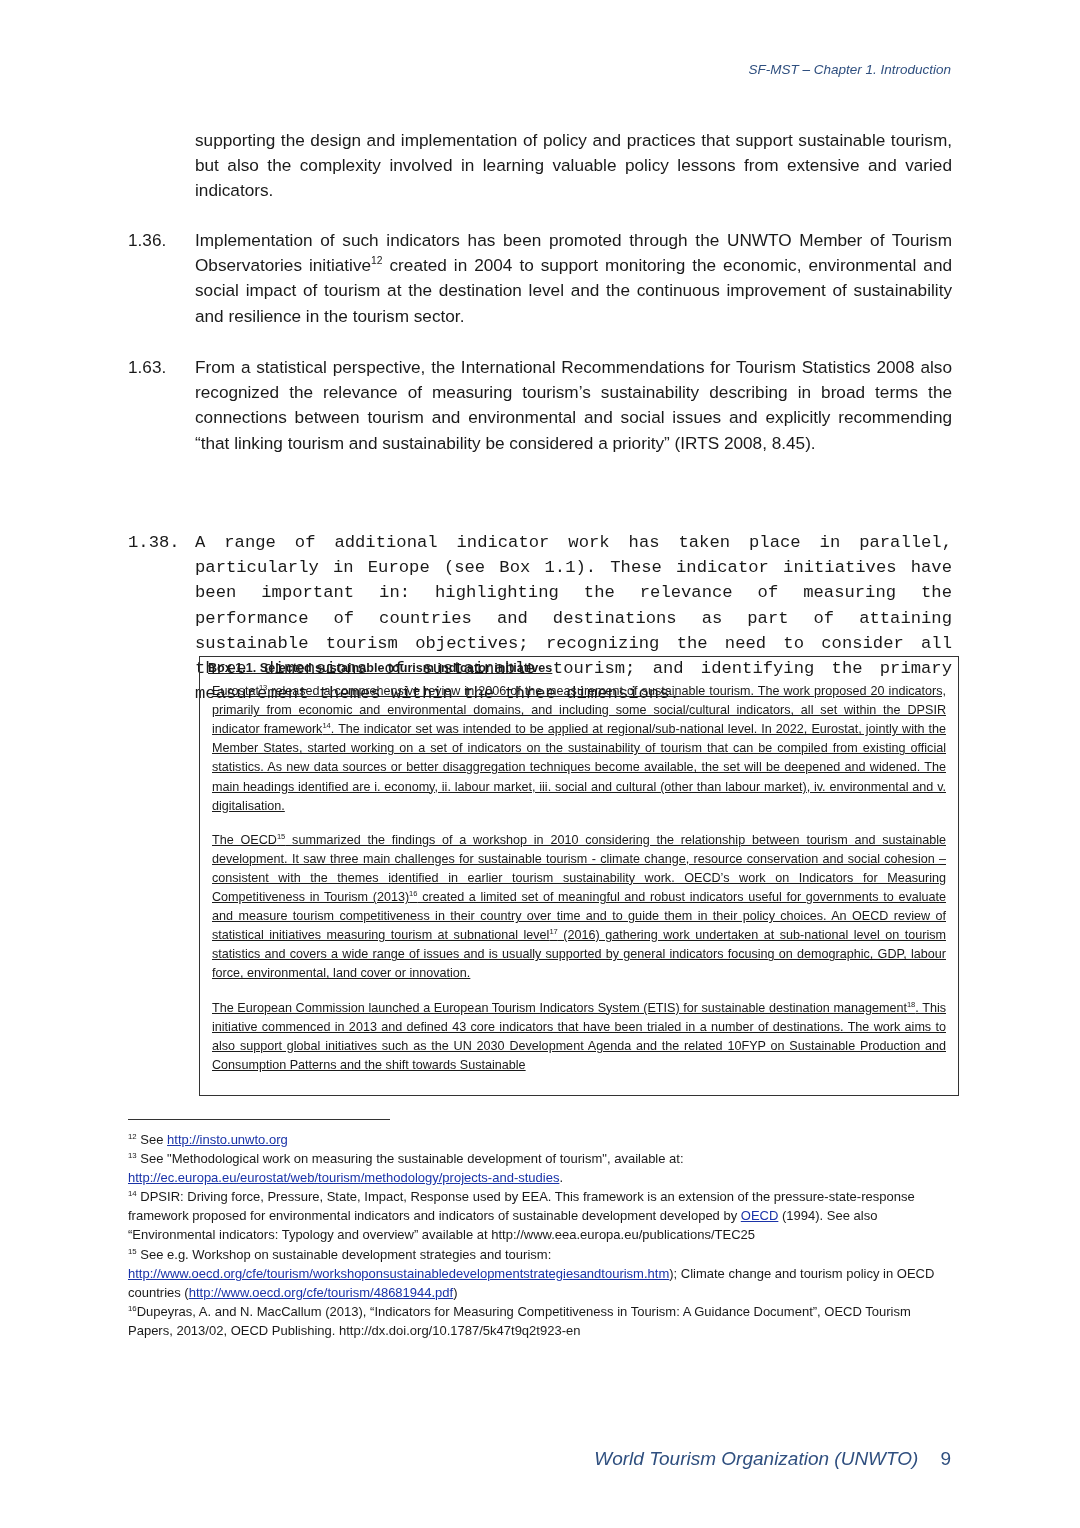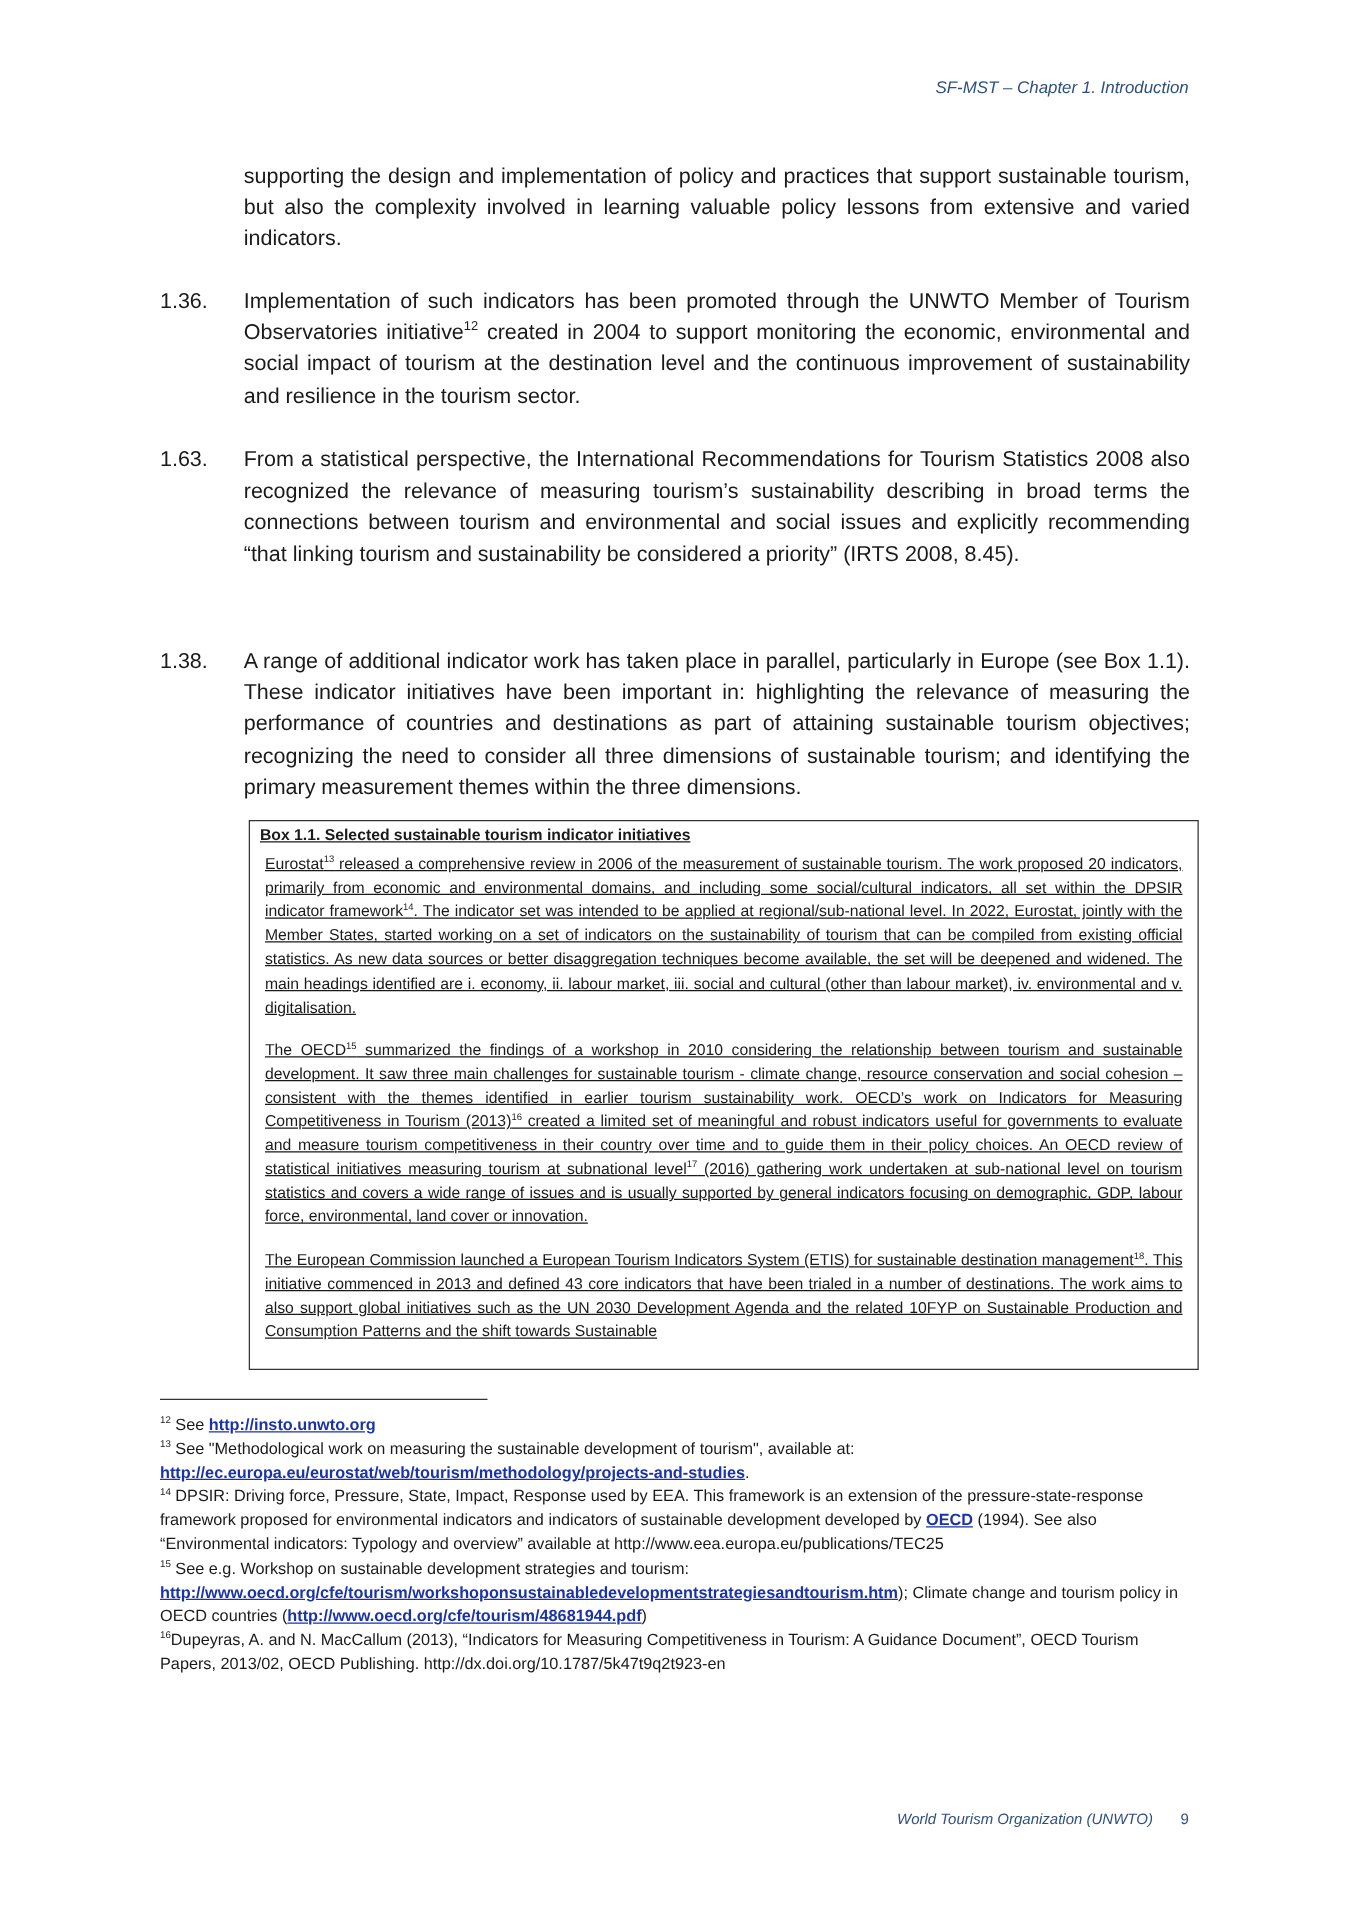--- a/index.html
+++ b/index.html
@@ -16,22 +16,22 @@
   .box { position: absolute; left: 199px; top: 656px; width: 742px; height: 430px;
          border: 1.2px solid #333; padding: 2px 8px 6px 8px; font-size: 12.6px;
          line-height: 19.1px; text-align: justify; overflow: hidden; }
   .box .box-title { font-weight: bold; text-decoration: underline; }
   .box p { margin: 4px; text-decoration: underline; }
   .box p + p { margin-top: 15px; }
   .rule { position: absolute; left: 128px; top: 1119px; width: 262px; height: 1px; background: #333; }
   .footnotes { position: absolute; left: 128px; top: 1130px; width: 830px; font-size: 13px;
                line-height: 19.1px; color: #1a1a1a; }
   .footnotes .fn { margin: 0; }
-  a.lnk { color: #1a33a8; text-decoration: underline; font-weight: bold; }
-  .footer { position: absolute; top: 1448px; right: 129px; font-size: 12px; color: #2f4f7f; }
+  a.lnk { color: #1a33a8; text-decoration: underline; }
+  .footer { position: absolute; top: 1448px; right: 129px; font-size: 19px; color: #2f4f7f; }
   .footer .org { font-style: italic; }
   .footer .pg { margin-left: 22px; font-style: normal; }
 </style>
 </head>
 <body>
 
 <div class="header">SF-MST – Chapter 1. Introduction</div>
 
 <div class="para" style="top:128px;">
   <div class="body nonum">supporting the design and implementation of policy and practices that support sustainable tourism, but also the complexity involved in learning valuable policy lessons from extensive and varied indicators.</div>
@@ -40,21 +40,21 @@
 <div class="para" style="top:228px;">
   <span class="num">1.36.</span>
   <div class="body"><span>Implementation of such indicators has been promoted through the UNWTO Member of Tourism Observatories initiative</span><sup>12</sup><span> created in 2004 to support monitoring the economic, environmental and social impact of tourism at the destination level and the continuous improvement of sustainability and resilience in the tourism sector.</span></div>
 </div>
 
 <div class="para" style="top:355px;">
   <span class="num">1.63.</span>
   <div class="body">From a statistical perspective, the International Recommendations for Tourism Statistics 2008 also recognized the relevance of measuring tourism’s sustainability describing in broad terms the connections between tourism and environmental and social issues and explicitly recommending “that linking tourism and sustainability be considered a priority” (IRTS 2008, 8.45).</div>
 </div>
 
-<div class="para" style="top:516px;">
+<div class="para" style="top:530px;font-family:Liberation Mono, monospace;">
   <span class="num">1.38.</span>
   <div class="body">A range of additional indicator work has taken place in parallel, particularly in Europe (see Box 1.1). These indicator initiatives have been important in: highlighting the relevance of measuring the performance of countries and destinations as part of attaining sustainable tourism objectives; recognizing the need to consider all three dimensions of sustainable tourism; and identifying the primary measurement themes within the three dimensions.</div>
 </div>
 
 <div class="box">
   <div class="box-title">Box 1.1. Selected sustainable tourism indicator initiatives</div>
   <p><span>Eurostat</span><sup>13</sup><span> released a comprehensive review in 2006 of the measurement of sustainable tourism. The work proposed 20 indicators, primarily from economic and environmental domains, and including some social/cultural indicators, all set within the DPSIR indicator framework</span><sup>14</sup><span>. The indicator set was intended to be applied at regional/sub-national level. In 2022, Eurostat, jointly with the Member States, started working on a set of indicators on the sustainability of tourism that can be compiled from existing official statistics. As new data sources or better disaggregation techniques become available, the set will be deepened and widened. The main headings identified are i. economy, ii. labour market, iii. social and cultural (other than labour market), iv. environmental and v. digitalisation.</span></p>
   <p><span>The OECD</span><sup>15</sup><span> summarized the findings of a workshop in 2010 considering the relationship between tourism and sustainable development. It saw three main challenges for sustainable tourism - climate change, resource conservation and social cohesion – consistent with the themes identified in earlier tourism sustainability work. OECD’s work on Indicators for Measuring Competitiveness in Tourism (2013)</span><sup>16</sup><span> created a limited set of meaningful and robust indicators useful for governments to evaluate and measure tourism competitiveness in their country over time and to guide them in their policy choices. An OECD review of statistical initiatives measuring tourism at subnational level</span><sup>17</sup><span> (2016) gathering work undertaken at sub-national level on tourism statistics and covers a wide range of issues and is usually supported by general indicators focusing on demographic, GDP, labour force, environmental, land cover or innovation.</span></p>
   <p><span>The European Commission launched a European Tourism Indicators System (ETIS) for sustainable destination management</span><sup>18</sup><span>. This initiative commenced in 2013 and defined 43 core indicators that have been trialed in a number of destinations. The work aims to also support global initiatives such as the UN 2030 Development Agenda and the related 10FYP on Sustainable Production and Consumption Patterns and the shift towards Sustainable</span></p>
 </div>

